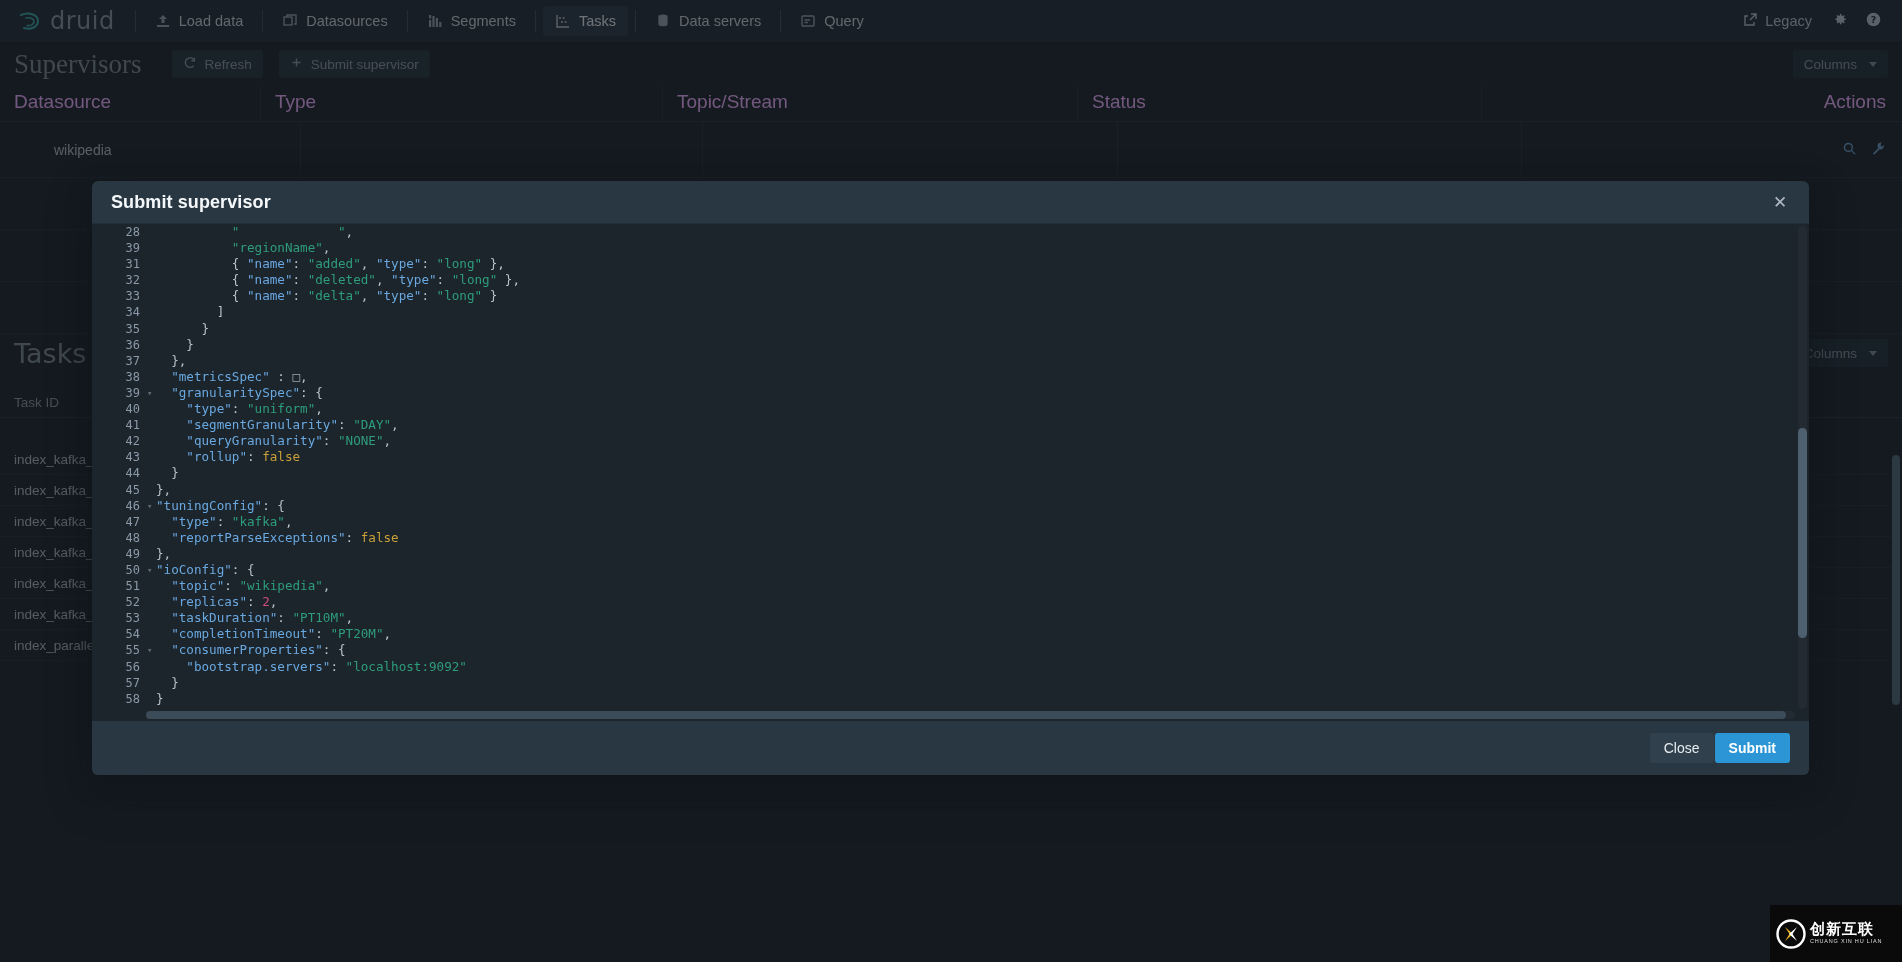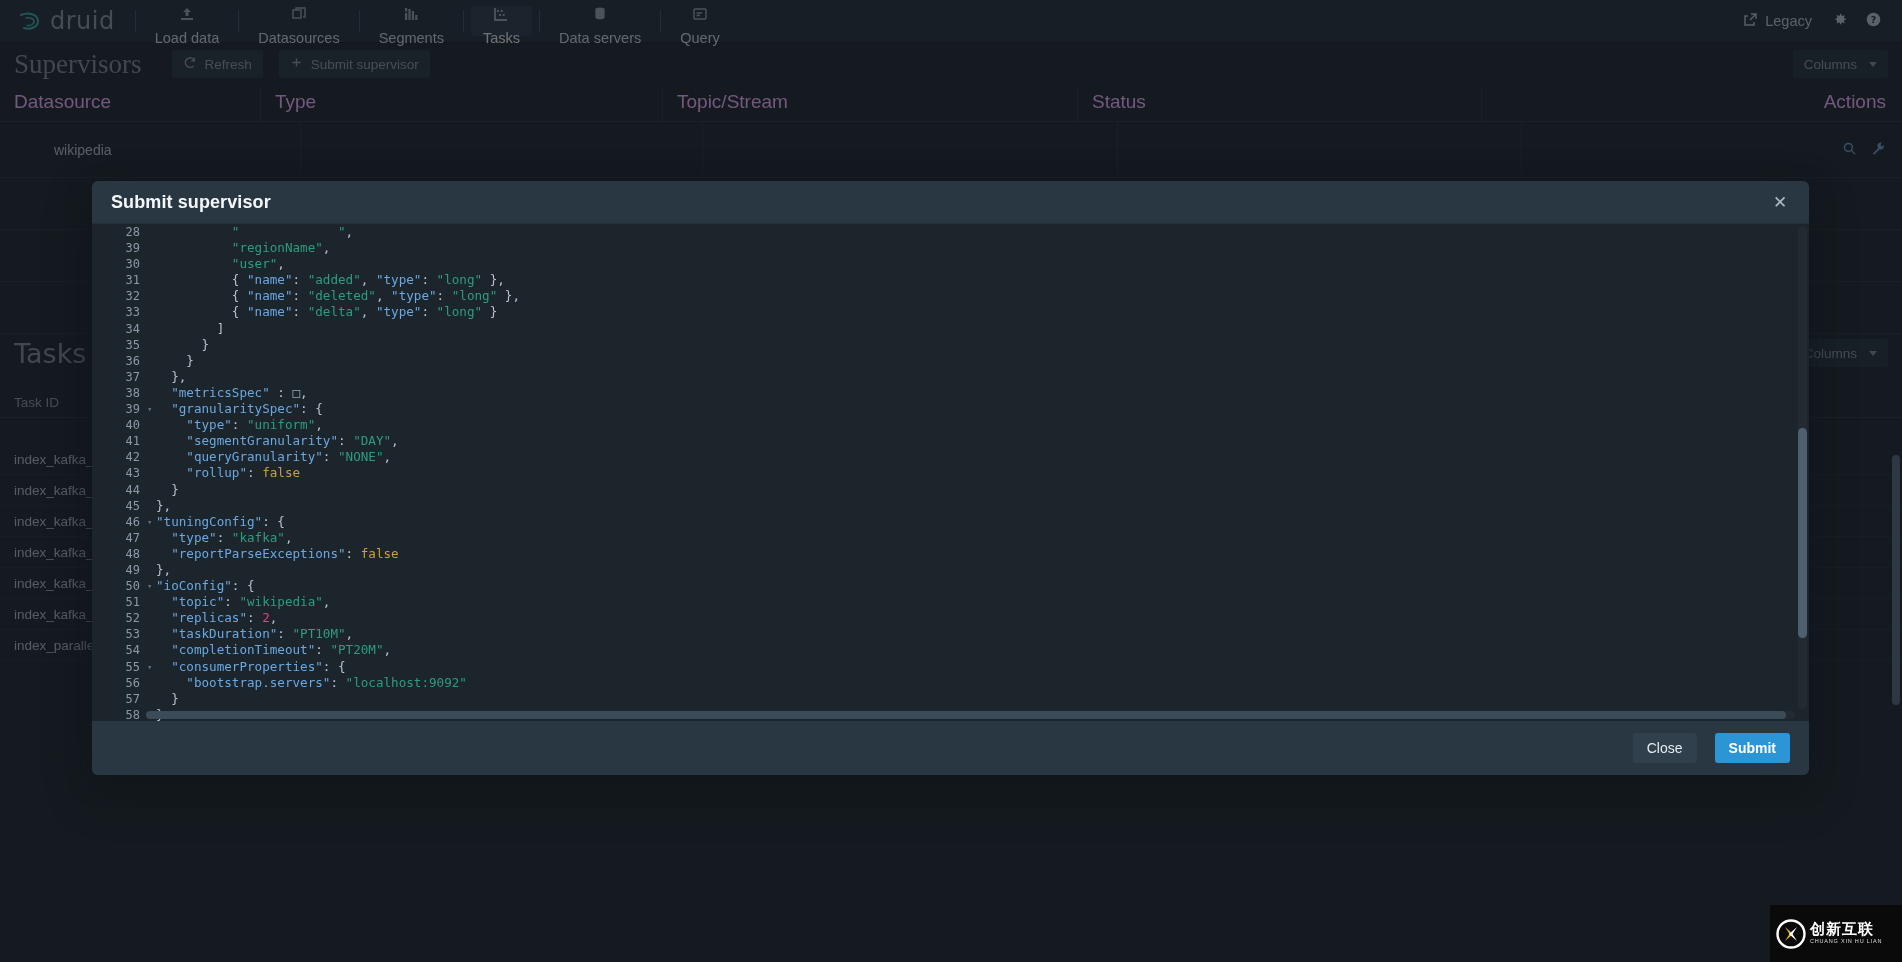--- a/index.html
+++ b/index.html
@@ -22,21 +22,21 @@
     display: flex; align-items: center; gap: 8px;
     padding: 0 16px 0 18px; height: 42px;
   }
   .logo-mark { width: 24px; height: 24px; position: relative; }
   .logo-text { font-size: 24px; color: #8a939c; letter-spacing: 0.5px; font-family: "DejaVu Sans", sans-serif; }
   .nav-divider { width: 1px; height: 22px; background: #394b59; margin: 0 4px; }
   .nav-item {
     display: flex; align-items: center; gap: 8px;
     height: 30px; padding: 0 12px; margin: 0 3px;
     border-radius: 3px; color: #c9d1d8; font-size: 14.5px;
-    cursor: pointer; white-space: nowrap; flex-direction: column;
+    cursor: pointer; white-space: nowrap;
   }
   .nav-item.active { background: #293742; color: #e8eaed; }
   .nav-item .nv-ico { display: inline-flex; width: 16px; height: 16px; opacity: 0.78; }
   .nav-spacer { flex: 1; }
   .nav-right { display: flex; align-items: center; gap: 4px; padding-right: 14px; }
   .icon-btn {
     width: 30px; height: 30px; border-radius: 3px;
     display: flex; align-items: center; justify-content: center;
     cursor: pointer;
   }
@@ -166,21 +166,21 @@
     background: rgba(255,255,255,0.03); border-radius: 4px;
   }
   #ed-hthumb {
     position: absolute; left: 54px; bottom: 2px; width: 1640px; height: 8px;
     background: #3c4b58; border-radius: 4px; cursor: pointer;
   }
 
   
   #modal-footer {
     height: 54px; flex-shrink: 0; display: flex; align-items: center;
-    justify-content: flex-end; gap: 18px; padding: 0 19px;
+    justify-content: flex-end; gap: 1px; padding: 0 19px;
     background: #293742;
   }
   .mbtn {
     height: 30px; padding: 0 14px; border-radius: 3px; border: none;
     font-size: 14px; cursor: pointer; font-family: "Liberation Sans", sans-serif;
   }
   .mbtn.secondary { background: #30404d; color: #e6ebf0; }
   .mbtn.primary { background: #2b95d6; color: #ffffff; font-weight: bold; }
 
   
@@ -482,25 +482,20 @@
           <span class="gutter">28</span>
           <span class="fold"></span>
           <span class="code"><span class="p">          </span><span class="s">"&nbsp;&nbsp;&nbsp;&nbsp;&nbsp;&nbsp;&nbsp;&nbsp;&nbsp;&nbsp;&nbsp;&nbsp;&nbsp;"</span><span class="p">,</span></span>
         </div>
         <div class="cline">
           <span class="gutter">39</span>
           <span class="fold"></span>
           <span class="code"><span class="p">          </span><span class="s">"regionName"</span><span class="p">,</span></span>
         </div>
         <div class="cline">
-          <span class="gutter">30</span>
-          <span class="fold"></span>
-          <span class="code"><span class="p">          </span><span class="s">"user"</span><span class="p">,</span></span>
-        </div>
-        <div class="cline">
           <span class="gutter">31</span>
           <span class="fold"></span>
           <span class="code"><span class="p">          { </span><span class="k">"name"</span><span class="p">: </span><span class="s">"added"</span><span class="p">, </span><span class="k">"type"</span><span class="p">: </span><span class="s">"long"</span><span class="p"> },</span></span>
         </div>
         <div class="cline">
           <span class="gutter">32</span>
           <span class="fold"></span>
           <span class="code"><span class="p">          { </span><span class="k">"name"</span><span class="p">: </span><span class="s">"deleted"</span><span class="p">, </span><span class="k">"type"</span><span class="p">: </span><span class="s">"long"</span><span class="p"> },</span></span>
         </div>
         <div class="cline">

